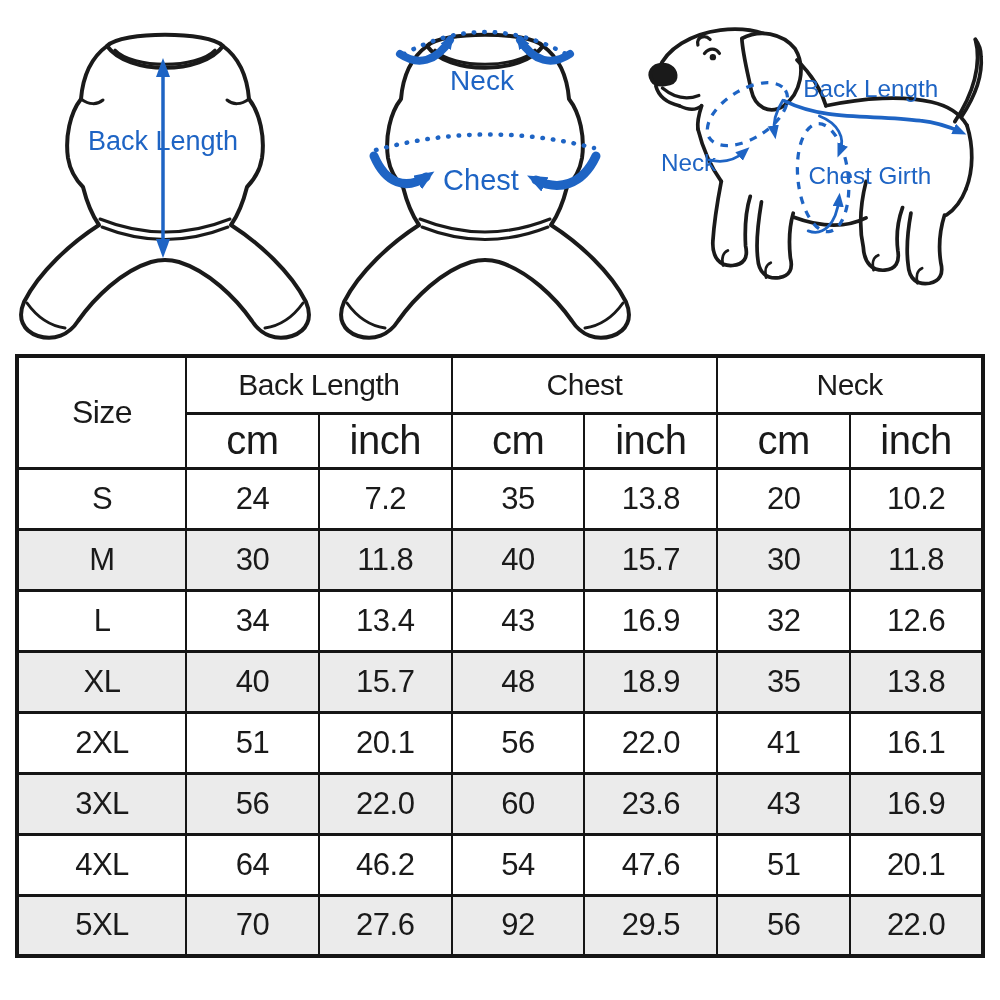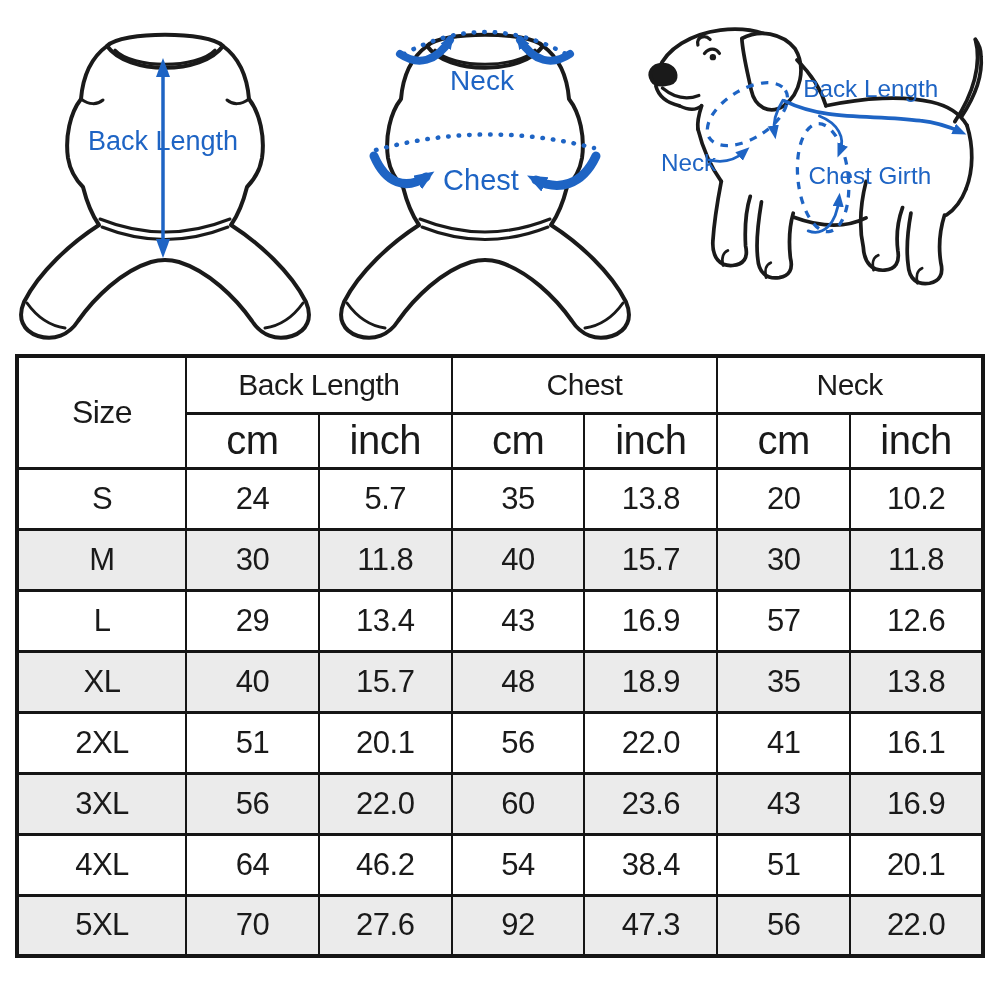--- a/index.html
+++ b/index.html
@@ -230,42 +230,42 @@
       <th>cm</th>
       <th>inch</th>
       <th>cm</th>
       <th>inch</th>
     </tr>
   </thead>
   <tbody>
     <tr>
       <td>S</td>
       <td>24</td>
-      <td>5.7</td>
+      <td>7.2</td>
       <td>35</td>
       <td>13.8</td>
       <td>20</td>
       <td>10.2</td>
     </tr>
     <tr class="alt">
       <td>M</td>
       <td>30</td>
       <td>11.8</td>
       <td>40</td>
       <td>15.7</td>
       <td>30</td>
       <td>11.8</td>
     </tr>
     <tr>
       <td>L</td>
-      <td>29</td>
+      <td>34</td>
       <td>13.4</td>
       <td>43</td>
       <td>16.9</td>
-      <td>57</td>
+      <td>32</td>
       <td>12.6</td>
     </tr>
     <tr class="alt">
       <td>XL</td>
       <td>40</td>
       <td>15.7</td>
       <td>48</td>
       <td>18.9</td>
       <td>35</td>
       <td>13.8</td>
@@ -286,27 +286,27 @@
       <td>60</td>
       <td>23.6</td>
       <td>43</td>
       <td>16.9</td>
     </tr>
     <tr>
       <td>4XL</td>
       <td>64</td>
       <td>46.2</td>
       <td>54</td>
-      <td>38.4</td>
+      <td>47.6</td>
       <td>51</td>
       <td>20.1</td>
     </tr>
     <tr class="alt">
       <td>5XL</td>
       <td>70</td>
       <td>27.6</td>
       <td>92</td>
-      <td>47.3</td>
+      <td>29.5</td>
       <td>56</td>
       <td>22.0</td>
     </tr>
   </tbody>
 </table>
 
 </body></html>

